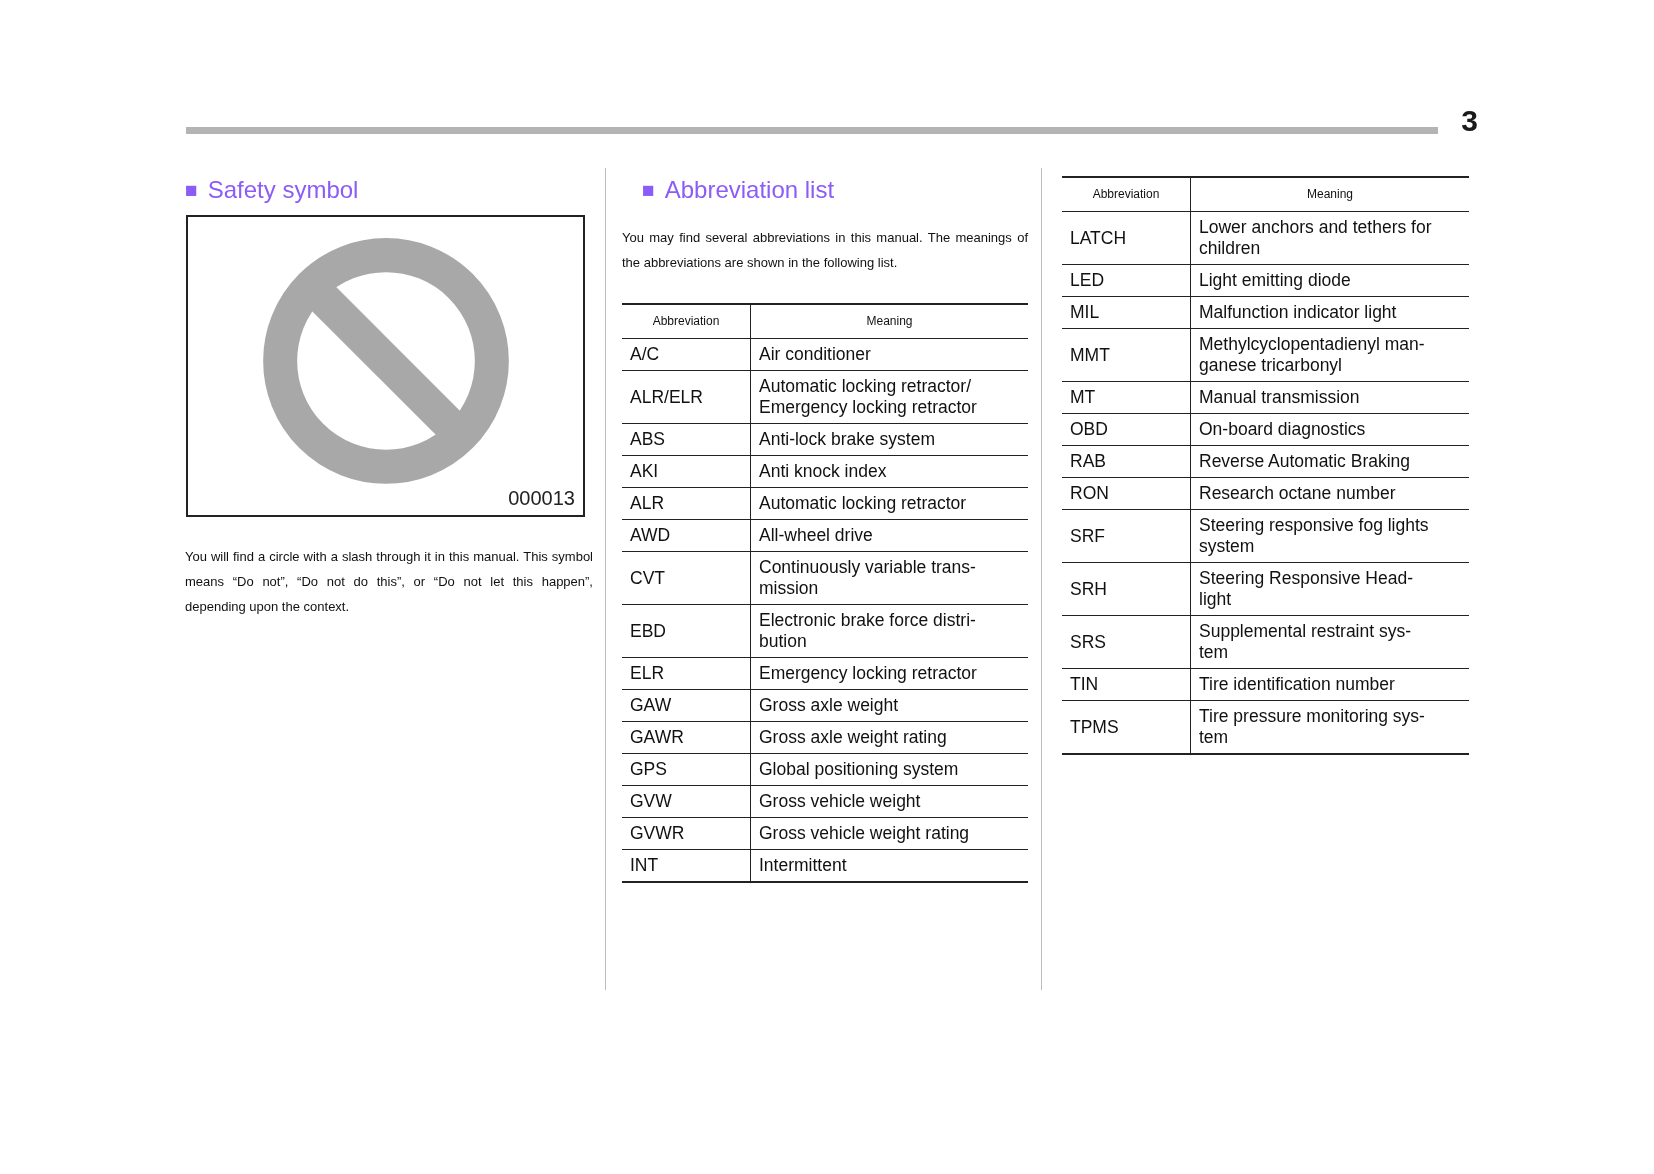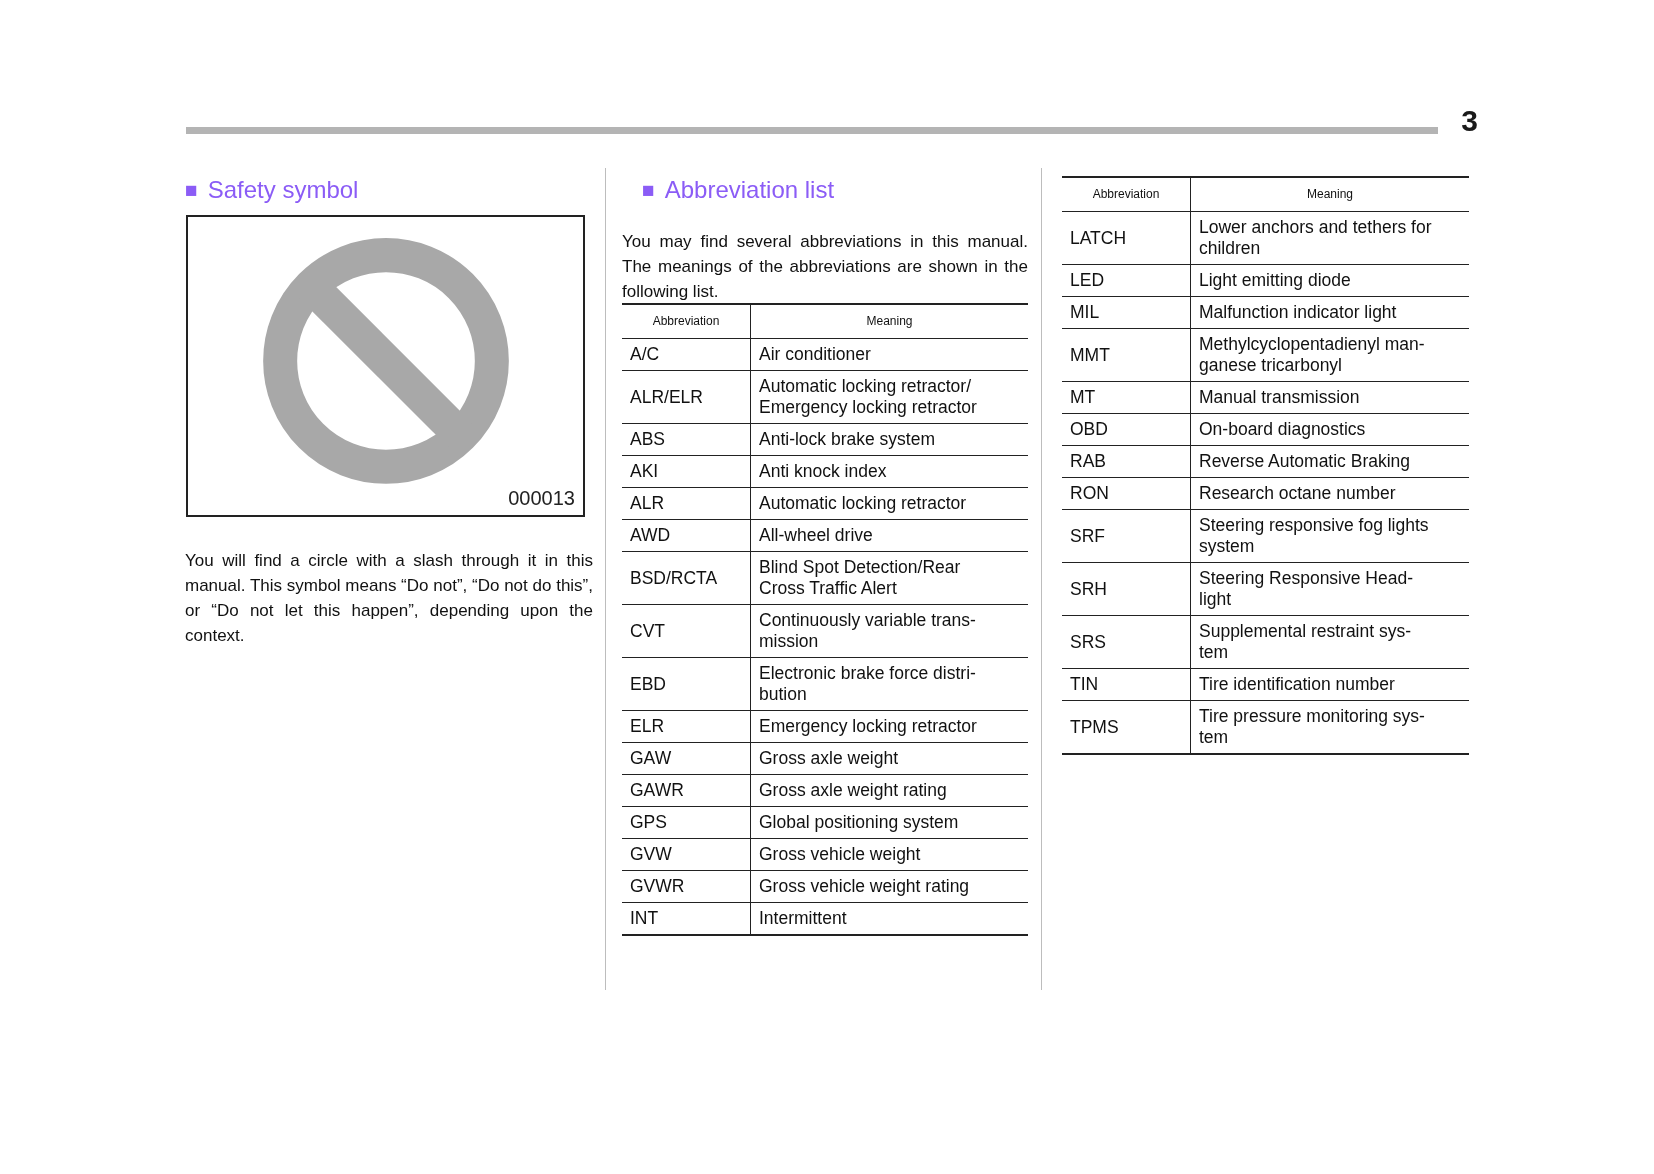--- a/index.html
+++ b/index.html
@@ -74,21 +74,21 @@
   .image-code {
     position: absolute;
     right: 8px; bottom: 5px;
     font-size: 20px;
     color: #222222;
   }
 
   
   .body-par {
     position: absolute;
-    font-size: 17px;
+    font-size: 13px;
     line-height: 25px;
     text-align: justify;
     color: #111111;
   }
   .safety-par { left: 185px; top: 531px; width: 408px; }
   .intro-par  { left: 622px; top: 212px; width: 406px; }
 
   
   .abbr-table {
     position: absolute;
@@ -180,25 +180,20 @@
         </tr>
         <tr>
           <td class="abbr-cell">ALR</td>
           <td class="meaning-cell">Automatic locking retractor</td>
         </tr>
         <tr>
           <td class="abbr-cell">AWD</td>
           <td class="meaning-cell">All-wheel drive</td>
         </tr>
         <tr>
-          <td class="abbr-cell">BSD/RCTA</td>
-          <td class="meaning-cell">Blind Spot Detection/Rear
-Cross Traffic Alert</td>
-        </tr>
-        <tr>
           <td class="abbr-cell">CVT</td>
           <td class="meaning-cell">Continuously variable trans-
 mission</td>
         </tr>
         <tr>
           <td class="abbr-cell">EBD</td>
           <td class="meaning-cell">Electronic brake force distri-
 bution</td>
         </tr>
         <tr>

